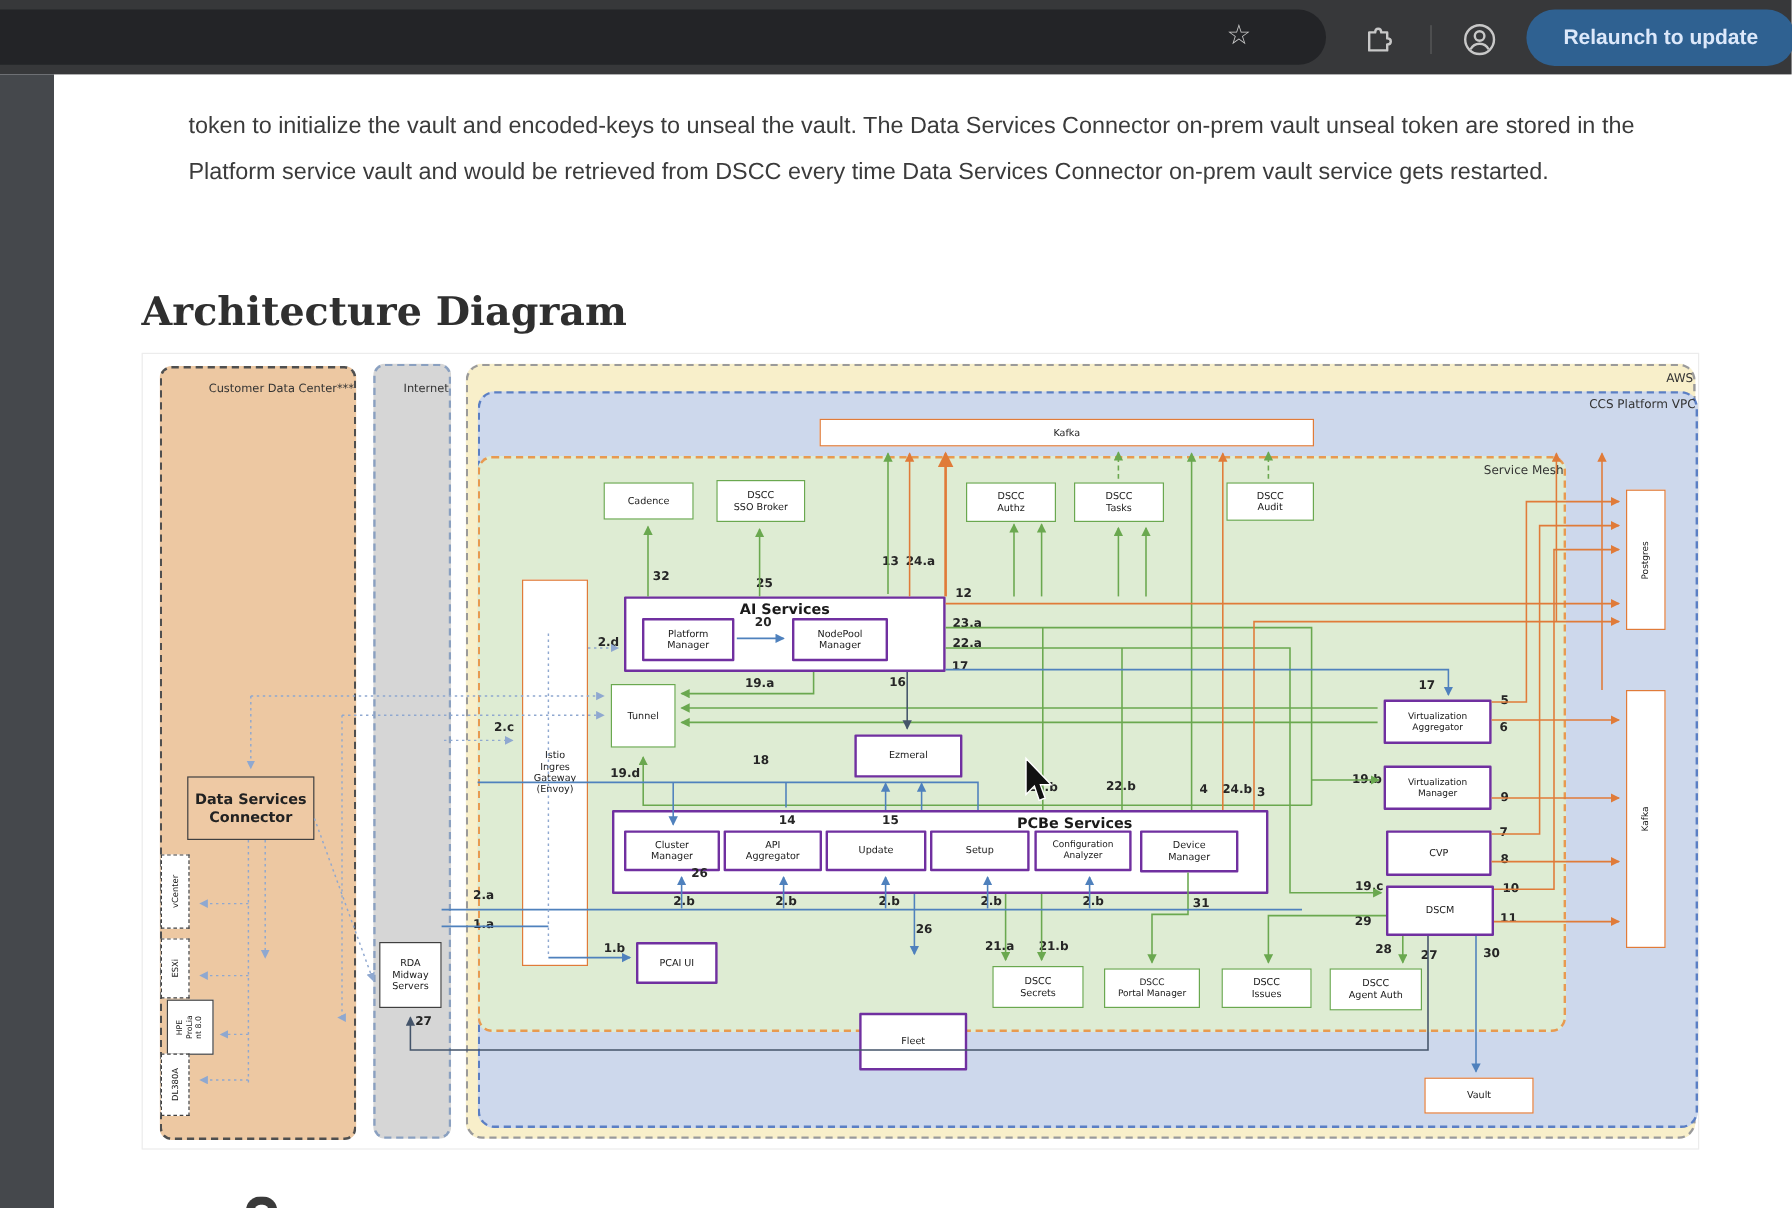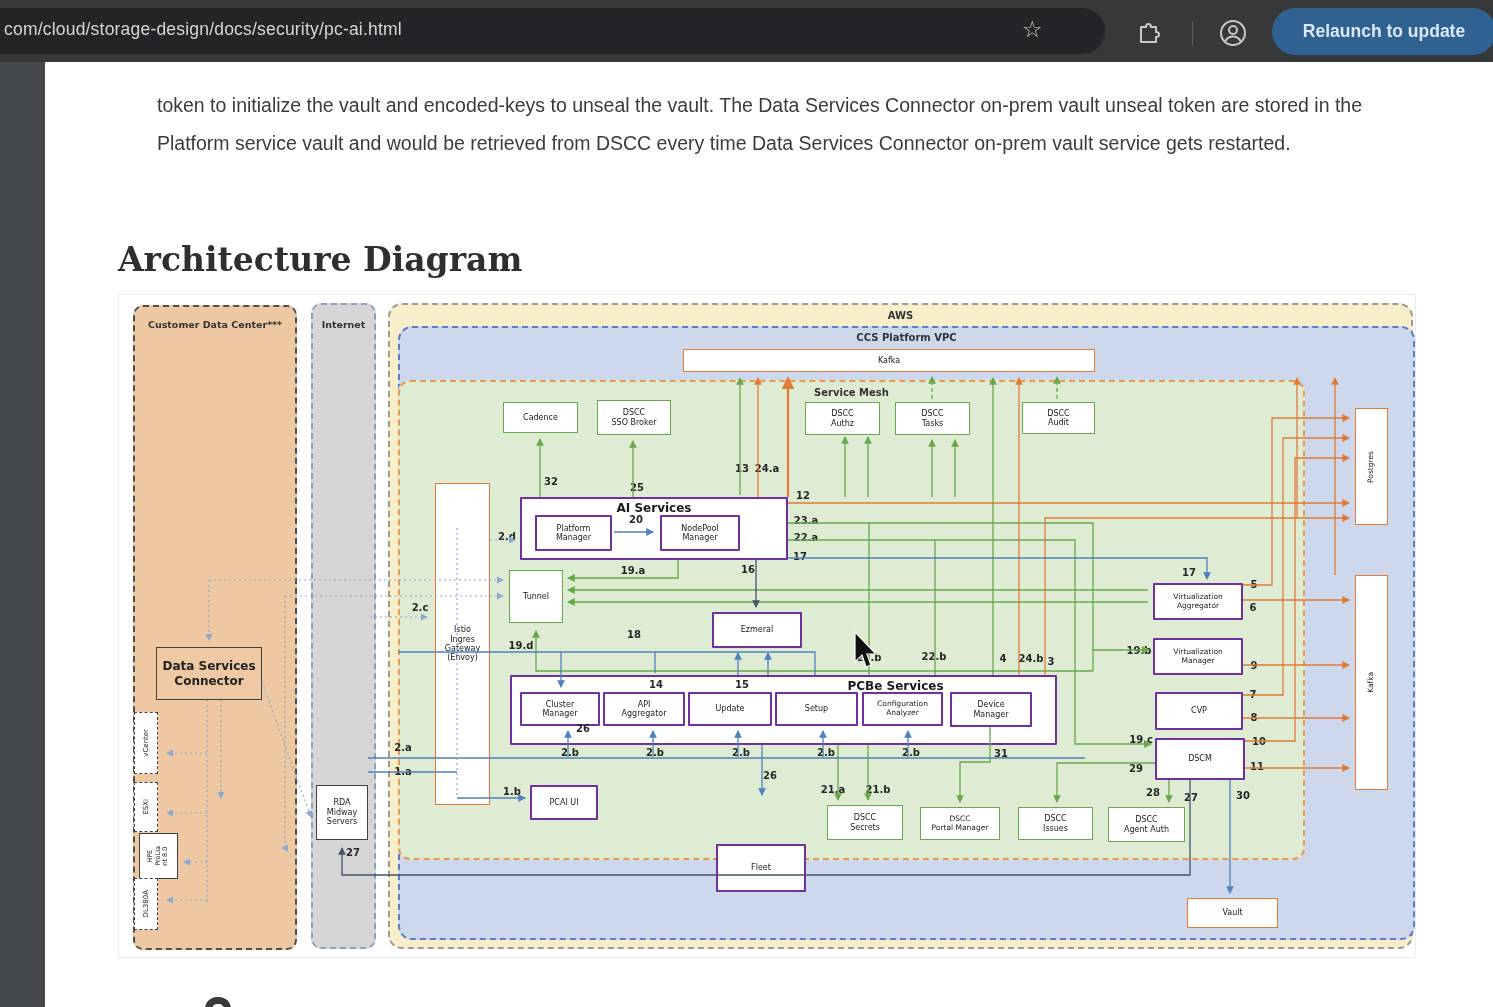--- a/index.html
+++ b/index.html
@@ -14,21 +14,21 @@
   .relaunch{position:absolute;left:1272px;top:8px;width:224px;height:47px;border-radius:26px;background:#2f6191;
     color:#dce8fa;font-size:17.5px;font-weight:600;display:flex;align-items:center;justify-content:center;border:none;}
   
   .sidebar{position:absolute;left:0;top:62px;width:45px;height:945px;background:#45484c;}
   .para{position:absolute;left:157px;top:66px;width:1275px;font-size:19.5px;line-height:38px;color:#3b3b3b;}
   .h1{position:absolute;left:118px;top:218px;font-family:"DejaVu Serif","Liberation Serif",serif;
     font-weight:700;font-size:33px;color:#2f2f2f;}
   .figframe{position:absolute;left:118px;top:294px;width:1296px;height:662px;border:1px solid #ececec;background:#fff;}
   
   .region{position:absolute;box-sizing:border-box;}
-  .rlabel{font-size:10px;font-weight:700;color:#333;text-align:center;padding-top:8px;font-family:"DejaVu Sans",sans-serif;}
+  .rlabel{font-size:10px;font-weight:400;color:#333;text-align:right;padding-top:8px;font-family:"DejaVu Sans",sans-serif;}
   .dbox{position:absolute;background:#fff;display:flex;align-items:center;justify-content:center;text-align:center;
     font-size:8px;line-height:1.18;color:#1a1a1a;white-space:pre-line;box-sizing:border-box;font-family:"DejaVu Sans",sans-serif;}
   .purple{border:2.4px solid #7030a0;border-radius:1px;}
   .greenb{border:1.3px solid #6aa84f;}
   .orangeb{border:1.4px solid #e07b39;}
   .plain{border:1.5px solid #404040;}
   .tanfill{background:#eec9a4;border:1.5px solid #404040;font-weight:700;color:#222;}
   .dashv{border:1.4px dashed #404040;}
   .vert span{writing-mode:vertical-rl;transform:rotate(180deg);}
   .vtop{align-items:flex-start;}
@@ -38,21 +38,20 @@
     font-family:"DejaVu Sans",sans-serif;white-space:nowrap;}
   svg.lines{position:absolute;left:0;top:0;pointer-events:none;}
   .partialglyph{position:absolute;left:205px;top:997px;width:26px;height:12px;border:7px solid #3a3a3a;
     border-bottom:none;border-radius:14px 14px 0 0;box-sizing:border-box;}
 </style>
 </head>
 <body>
 
 <div class="chrome">
   <div class="urlpill">
-    <span class="urltext">com/cloud/storage-design/docs/security/pc-ai.html</span>
     <span class="staricon">☆</span>
   </div>
   <svg class="chromeicon" style="left:1133px;" width="30" height="30" viewBox="0 0 30 30">
     <path d="M8,9 h5 c0,-4 5,-4 5,0 h5 v5 c4,0 4,5 0,5 v5 h-15 z" fill="none" stroke="#c8c8c8" stroke-width="2" stroke-linejoin="round"></path>
   </svg>
   <div class="divider"></div>
   <svg class="chromeicon" style="left:1218px;" width="30" height="30" viewBox="0 0 30 30">
     <circle cx="15" cy="15" r="12" fill="none" stroke="#c8c8c8" stroke-width="2"></circle>
     <circle cx="15" cy="12" r="4" fill="none" stroke="#c8c8c8" stroke-width="2"></circle>
     <path d="M7.5,23 a8.5,8.5 0 0 1 15,0" fill="none" stroke="#c8c8c8" stroke-width="2"></path>

